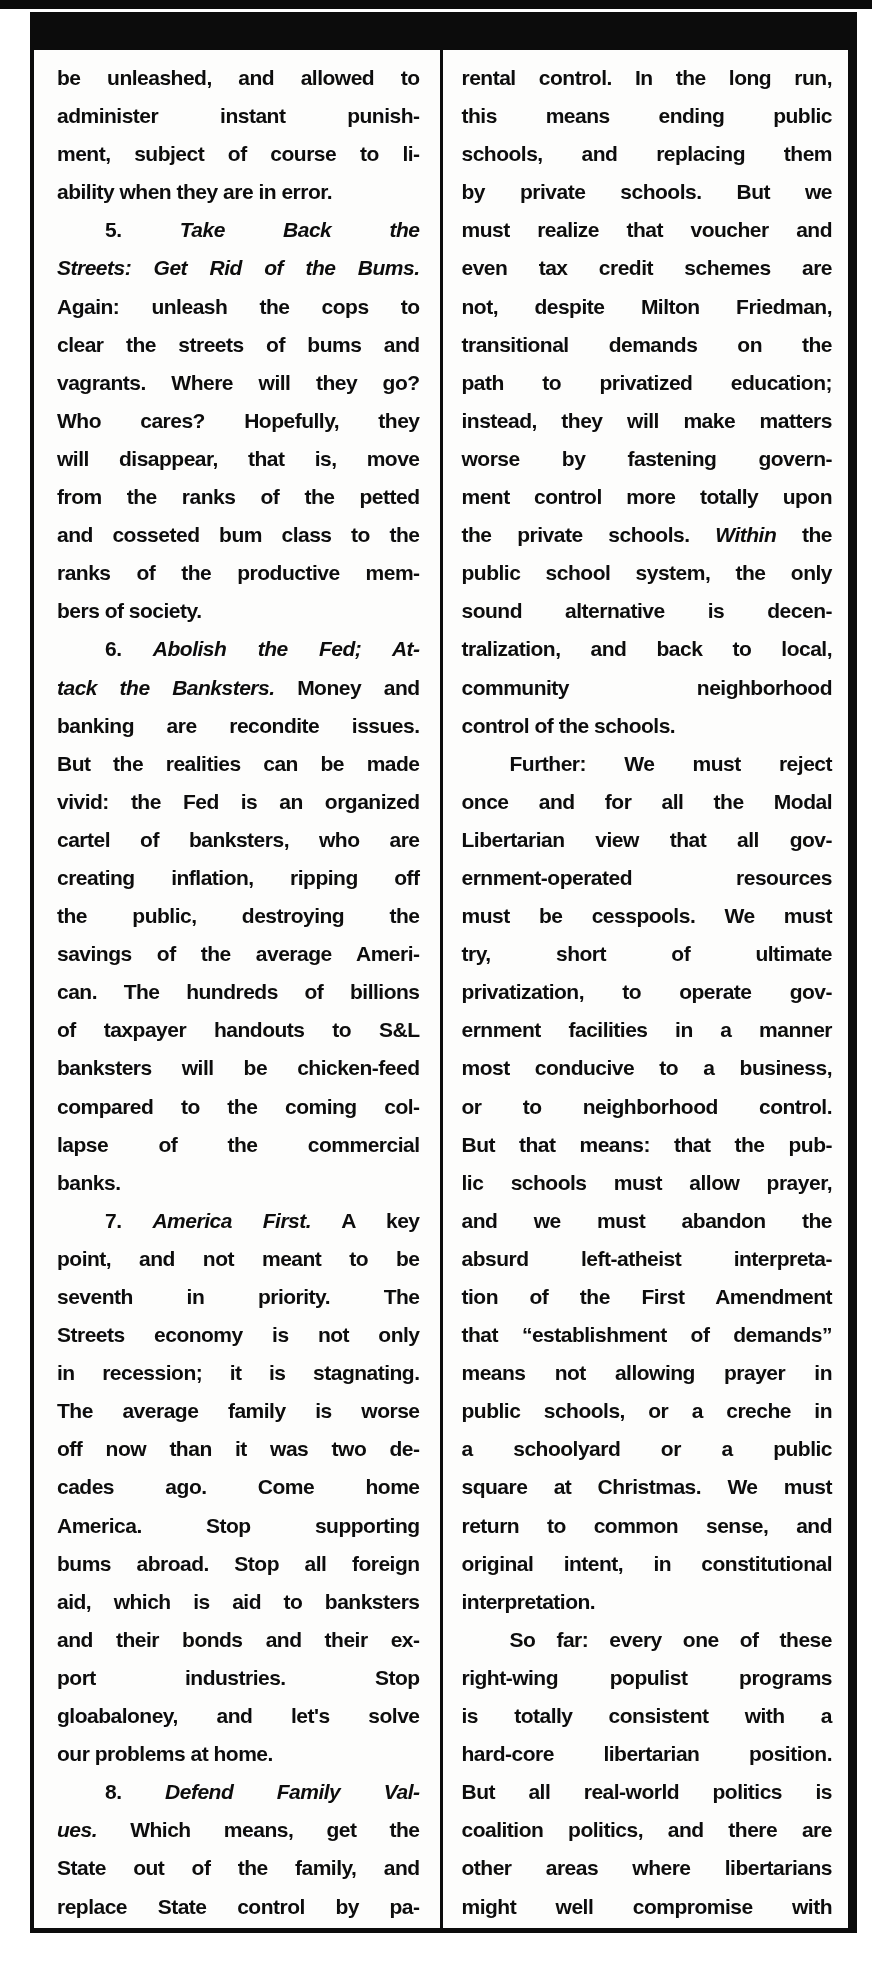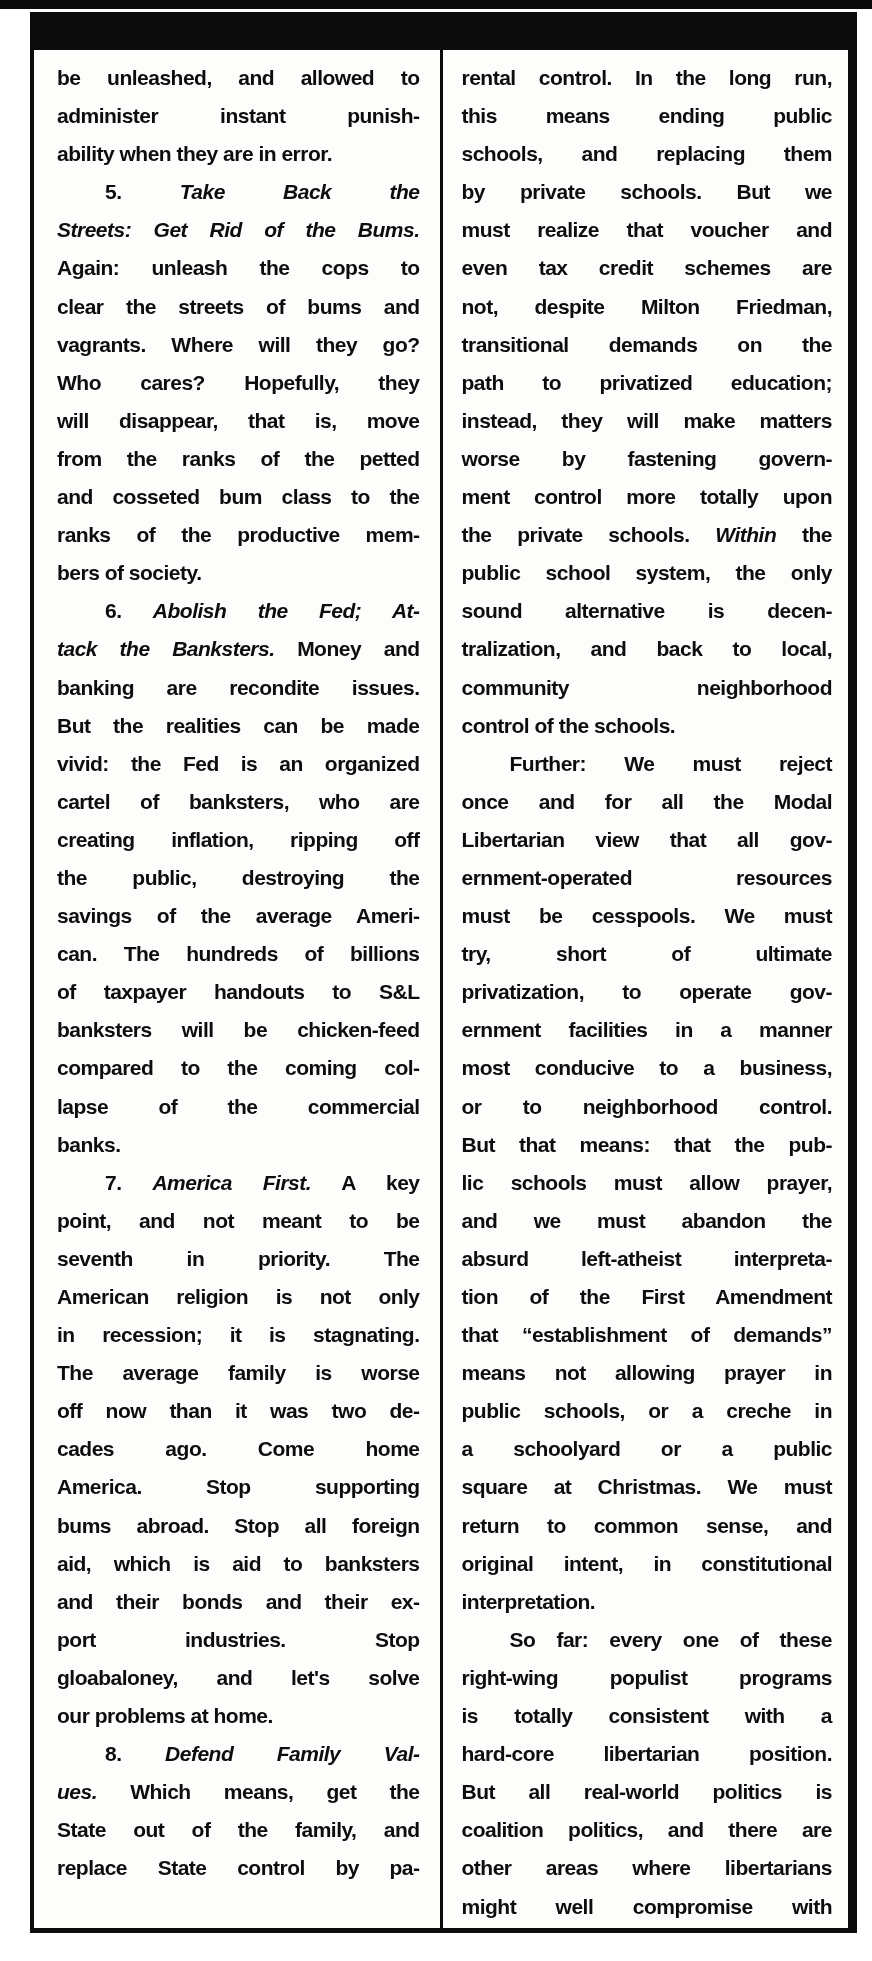--- a/index.html
+++ b/index.html
@@ -61,20 +61,21 @@
 </style>
 </head>
 <body>
 
 <div class="top-strip"></div>
 
 <div class="page">
   <div class="col col-left">
       <div class="line"><span>be unleashed, and allowed to</span></div>
       <div class="line"><span>administer instant punish-</span></div>
+      <div class="line"><span>ment, subject of course to li-</span></div>
       <div class="line end"><span>ability when they are in error.</span></div>
       <div class="line indent"><span>5. </span><span class="it">Take Back the</span></div>
       <div class="line"><span class="it">Streets: Get Rid of the Bums.</span></div>
       <div class="line"><span>Again: unleash the cops to</span></div>
       <div class="line"><span>clear the streets of bums and</span></div>
       <div class="line"><span>vagrants. Where will they go?</span></div>
       <div class="line"><span>Who cares? Hopefully, they</span></div>
       <div class="line"><span>will disappear, that is, move</span></div>
       <div class="line"><span>from the ranks of the petted</span></div>
       <div class="line"><span>and cosseted bum class to the</span></div>
@@ -91,21 +92,21 @@
       <div class="line"><span>savings of the average Ameri-</span></div>
       <div class="line"><span>can. The hundreds of billions</span></div>
       <div class="line"><span>of taxpayer handouts to S&amp;L</span></div>
       <div class="line"><span>banksters will be chicken-feed</span></div>
       <div class="line"><span>compared to the coming col-</span></div>
       <div class="line"><span>lapse of the commercial</span></div>
       <div class="line end"><span>banks.</span></div>
       <div class="line indent"><span>7. </span><span class="it">America First.</span><span> A key</span></div>
       <div class="line"><span>point, and not meant to be</span></div>
       <div class="line"><span>seventh in priority. The</span></div>
-      <div class="line"><span>American religion is not only</span></div>
+      <div class="line"><span>Streets economy is not only</span></div>
       <div class="line"><span>in recession; it is stagnating.</span></div>
       <div class="line"><span>The average family is worse</span></div>
       <div class="line"><span>off now than it was two de-</span></div>
       <div class="line"><span>cades ago. Come home</span></div>
       <div class="line"><span>America. Stop supporting</span></div>
       <div class="line"><span>bums abroad. Stop all foreign</span></div>
       <div class="line"><span>aid, which is aid to banksters</span></div>
       <div class="line"><span>and their bonds and their ex-</span></div>
       <div class="line"><span>port industries. Stop</span></div>
       <div class="line"><span>gloabaloney, and let's solve</span></div>

